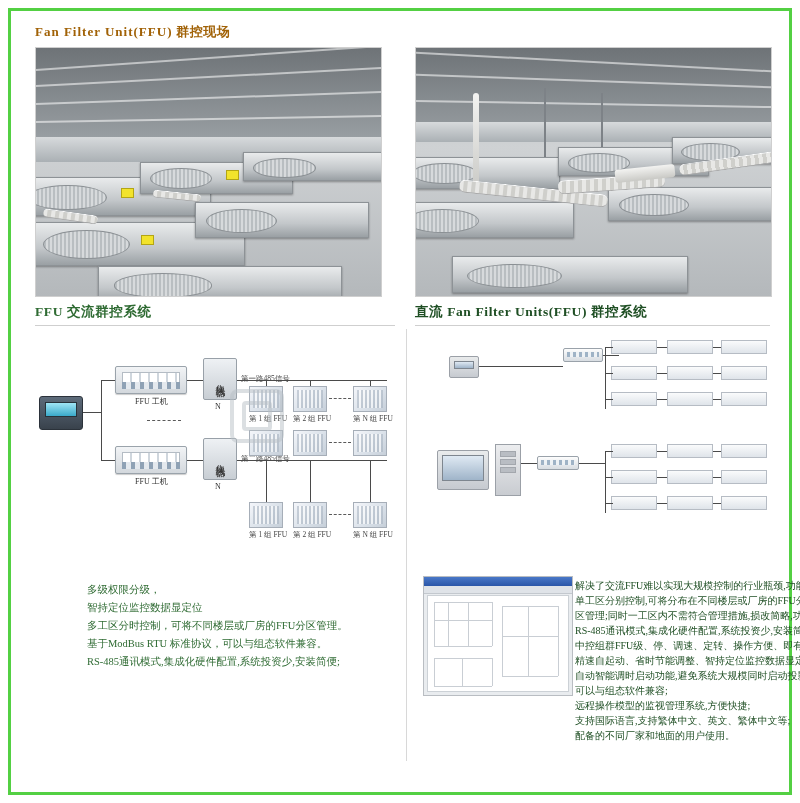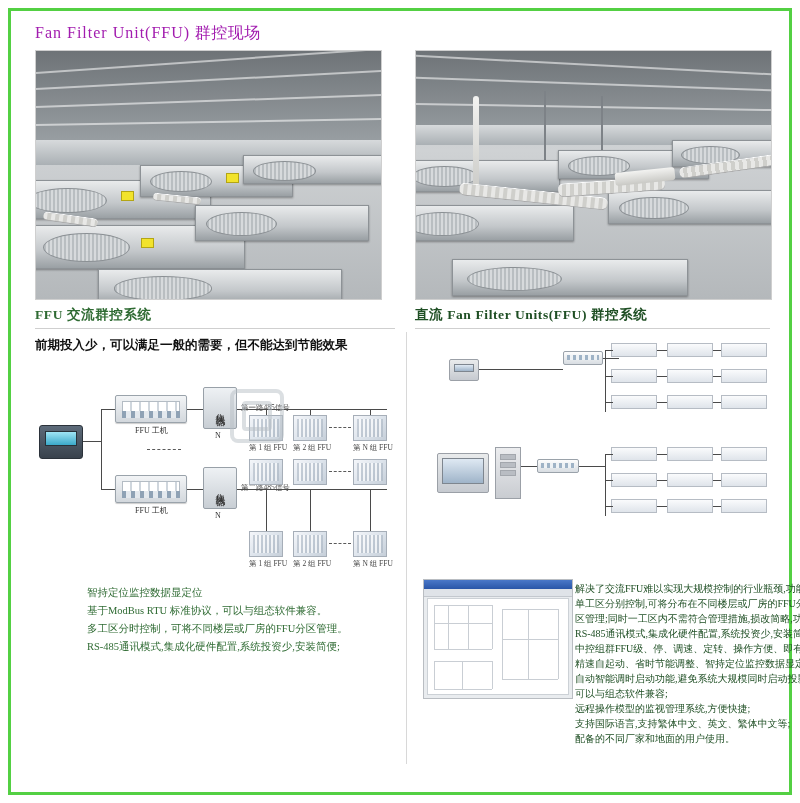--- a/index.html
+++ b/index.html
@@ -1,21 +1,21 @@
 <!DOCTYPE html>
 <html><head>
 <meta charset="utf-8">
 <style>
   html,body{margin:0;padding:0;background:#fff;}
   body{width:800px;height:803px;font-family:"Liberation Sans",sans-serif;overflow:hidden;}
   .page{position:relative;width:800px;height:803px;box-sizing:border-box;padding:8px;}
   .frame{position:relative;width:784px;height:787px;box-sizing:border-box;border:3px solid #53d043;background:#fff;}
   .inner{position:absolute;left:14px;top:10px;right:14px;bottom:10px;}
 
-  .doc-title{font-family:"Liberation Serif",serif;font-weight:normal;font-size:16px;color:#a21caf;letter-spacing:.5px;
+  .doc-title{font-family:"Liberation Serif",serif;font-weight:bold;font-size:13px;color:#a16207;letter-spacing:.5px;
     padding:2px 0 6px 10px;}
   .doc-title .en{font-family:"Liberation Serif",serif;letter-spacing:1px;}
 
   
   .photos{position:relative;height:250px;}
   .photo{position:absolute;top:0;overflow:hidden;border:1px solid #cfcfcf;background:#8e9296;}
   .photo.left{left:10px;width:345px;height:248px;}
   .photo.right{left:390px;width:355px;height:248px;}
 
   
@@ -184,21 +184,20 @@
             <div class="hose" style="left:74%;top:44%;width:30%;height:10px;transform:rotate(-8deg)"></div>
           </div>
         </div>
       </div>
 
       <div class="cols">
         <div class="divider"></div>
 
         <div class="col left">
           <div class="sec-title">FFU 交流群控系统</div>
-          <div class="lead">前期投入少，可以满足一般的需要，但不能达到节能效果</div>
 
           <div class="diagram">
 
             <div class="box hmi" style="left:4px;top:62px;width:44px;height:34px;">
               <div class="scr"></div>
             </div>
 
             <div class="box ctrl" style="left:80px;top:32px;width:72px;height:28px;">
               <div class="leds"></div>
                 <div class="knobs"></div>
@@ -255,23 +254,24 @@
             <div class="lnv" style="left:231px;top:126px;height:42px;"></div>
             <div class="lnv" style="left:275px;top:126px;height:42px;"></div>
             <div class="lnv" style="left:335px;top:126px;height:42px;"></div>
             <div class="lnd" style="left:294px;top:180px;width:22px;"></div>
             <div class="lbl2" style="left:214px;top:196px;">第 1 组 FFU</div>
             <div class="lbl2" style="left:258px;top:196px;">第 2 组 FFU</div>
             <div class="lbl2" style="left:318px;top:196px;">第 N 组 FFU</div>
           </div>
 
           <div class="left-notes">
+            <div>多级权限分级，</div>
             <div>智持定位监控数据显定位</div>
+            <div>多工区分时控制，可将不同楼层或厂房的FFU分区管理。</div>
             <div>基于ModBus RTU 标准协议，可以与组态软件兼容。</div>
-            <div>多工区分时控制，可将不同楼层或厂房的FFU分区管理。</div>
             <div>RS-485通讯模式,集成化硬件配置,系统投资少,安装简便;</div>
             <div class="gap"></div>
           </div>
         </div>
 
         <div class="col right">
           <div class="sec-title dark">
             <span>直流 Fan Filter Units(FFU)</span>
             <span>群控系统</span>
           </div>

